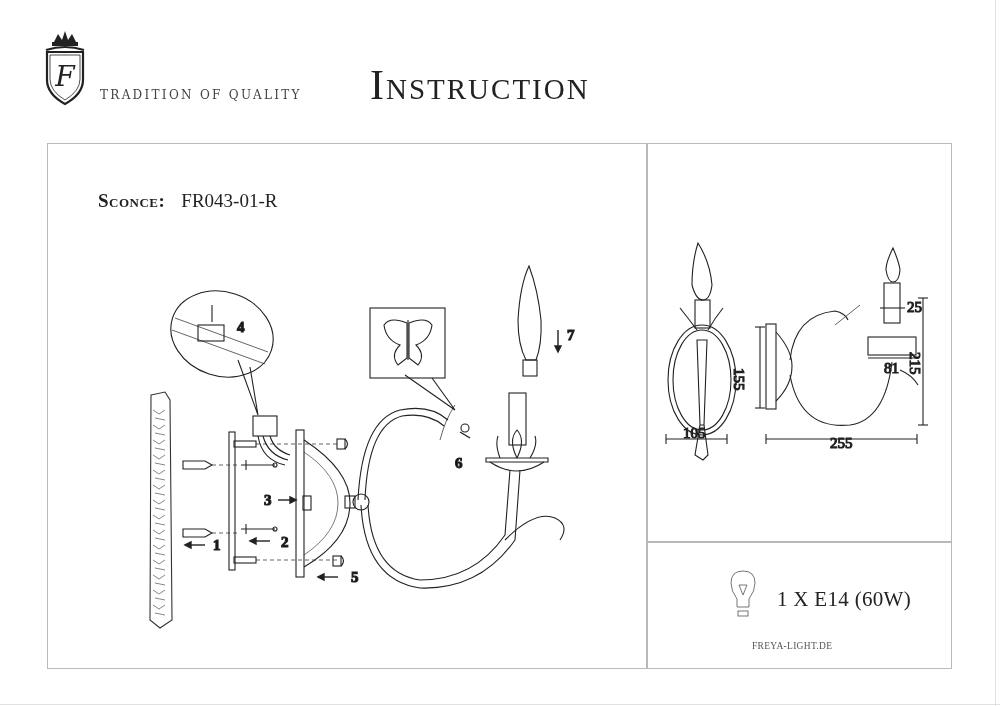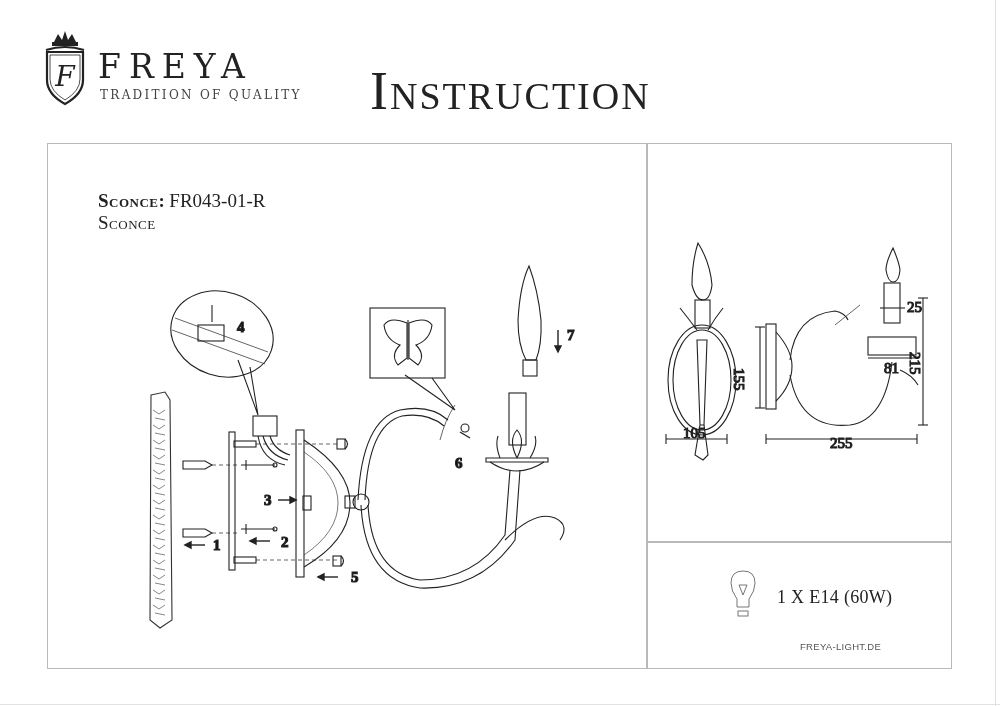--- a/index.html
+++ b/index.html
@@ -3,63 +3,61 @@
 <meta charset="utf-8">
 <style>
   html,body{margin:0;padding:0;}
   body{width:1000px;height:706px;background:#fff;position:relative;overflow:hidden;font-family:"DejaVu Serif",serif;color:#1e1e1e;}
   .page-edge-r{position:absolute;left:995px;top:0;width:1px;height:706px;background:#e2e2e2;}
   .page-edge-b{position:absolute;left:0;top:704px;width:1000px;height:1px;background:#e2e2e2;}
   .logo{position:absolute;left:40px;top:28px;width:230px;height:80px;}
   .crest{position:absolute;left:0;top:0;width:50px;height:78px;}
   .brand{position:absolute;left:58px;top:22px;font-family:"DejaVu Serif",serif;font-size:33px;letter-spacing:8px;color:#222;font-weight:normal;line-height:1;}
   .tagline{position:absolute;left:60px;top:60px;font-family:"DejaVu Serif",serif;font-size:12px;letter-spacing:2.3px;color:#444;white-space:nowrap;}
-  .title{position:absolute;left:370px;top:64px;font-family:"Liberation Serif",serif;font-size:54px;letter-spacing:2px;color:#222;font-variant:small-caps;line-height:1;}
+  .title{position:absolute;left:370px;top:64px;font-family:"Liberation Serif",serif;font-size:42px;letter-spacing:2px;color:#222;font-variant:small-caps;line-height:1;}
   .frame{position:absolute;left:47px;top:143px;width:905px;height:526px;border:1.5px solid #b9b9b9;box-sizing:border-box;}
   .vdiv{position:absolute;left:646px;top:143px;width:1.5px;height:526px;background:#b9b9b9;}
   .hdiv{position:absolute;left:646px;top:541px;width:306px;height:1.5px;background:#b9b9b9;}
   .model{position:absolute;left:98px;top:190px;font-family:"Liberation Serif",serif;font-size:19px;color:#222;line-height:1.15;}
   .model .lbl{font-weight:bold;font-variant:small-caps;letter-spacing:0.5px;}
-  .model .val{font-weight:normal;margin-left:4px;}
+  .model .val{font-weight:normal;margin-left:16px;}
   .model .type{font-variant:small-caps;font-size:19px;display:block;letter-spacing:0.5px;}
   svg.draw{position:absolute;left:0;top:0;}
   .step{font-family:"Liberation Serif",serif;font-weight:bold;font-size:15px;fill:#111;}
   .dim{font-family:"Liberation Serif",serif;font-size:15px;fill:#111;}
-  .spec{position:absolute;left:777px;top:587px;font-family:"Liberation Serif",serif;font-size:18px;color:#222;letter-spacing:0.3px;}
-  .site{position:absolute;left:752px;top:641px;font-family:Liberation Sans, sans-serif;font-size:9.5px;color:#555;letter-spacing:0.3px;margin-left:48px;}
+  .spec{position:absolute;left:777px;top:587px;font-family:"Liberation Serif",serif;font-size:21px;color:#222;letter-spacing:0.3px;}
+  .site{position:absolute;left:752px;top:641px;font-family:Liberation Serif, serif;font-size:9.5px;color:#555;letter-spacing:0.3px;}
   .bulb{position:absolute;left:728px;top:569px;width:30px;height:52px;}
 </style>
 </head>
 <body>
 
 <div class="page-edge-r"></div>
 <div class="page-edge-b"></div>
 
 <div class="logo">
   <svg class="crest" viewBox="0 0 50 78" width="50" height="78">
     <path d="M14 14 L18 6 L22 12 L25 3 L28 12 L32 6 L36 14 Z" fill="#222"></path>
     <rect x="12" y="14" width="26" height="4" fill="#222"></rect>
     <path d="M6 22 Q25 16 44 22" stroke="#222" stroke-width="2" fill="none"></path>
     <path d="M7 24 L43 24 L43 52 Q43 66 25 76 Q7 66 7 52 Z" fill="none" stroke="#222" stroke-width="2.2"></path>
     <path d="M10 27 L40 27 L40 51 Q40 63 25 72 Q10 63 10 51 Z" fill="none" stroke="#222" stroke-width="0.8"></path>
     <text x="25" y="58" text-anchor="middle" font-family="DejaVu Serif, serif" font-style="italic" font-size="28" fill="#222">F</text>
   </svg>
-  <div class="brand">FREYA</div>
   <div class="tagline">TRADITION OF QUALITY</div>
 </div>
 
 <div class="title">Instruction</div>
 
 <div class="frame"></div>
 <div class="vdiv"></div>
 <div class="hdiv"></div>
 
 <div class="model">
   <span class="lbl">Sconce:</span><span class="val">FR043-01-R</span>
-  <span class="type">Sconce</span>
 </div>
 
 <svg class="draw" width="1000" height="706" fill="none" stroke="#222" stroke-width="1.1">
 
   <g>
     <path d="M151 395 L165 392 L170 400 L172 620 L160 628 L150 620 Z" stroke="#333"></path>
     <g stroke="#555" stroke-width="0.7">
       <path d="M153 410 l6 4 l6 -4 M153 425 l6 4 l6 -4 M153 440 l6 4 l6 -4 M153 455 l6 4 l6 -4 M153 470 l6 4 l6 -4 M153 485 l6 4 l6 -4 M153 500 l6 4 l6 -4 M153 515 l6 4 l6 -4 M153 530 l6 4 l6 -4 M153 545 l6 4 l6 -4 M153 560 l6 4 l6 -4 M153 575 l6 4 l6 -4 M153 590 l6 4 l6 -4 M153 605 l6 4 l6 -4"></path>
       <path d="M155 418 l10 2 M155 433 l10 2 M155 448 l10 2 M155 463 l10 2 M155 478 l10 2 M155 493 l10 2 M155 508 l10 2 M155 523 l10 2 M155 538 l10 2 M155 553 l10 2 M155 568 l10 2 M155 583 l10 2 M155 598 l10 2 M155 613 l10 2"></path>
     </g>

